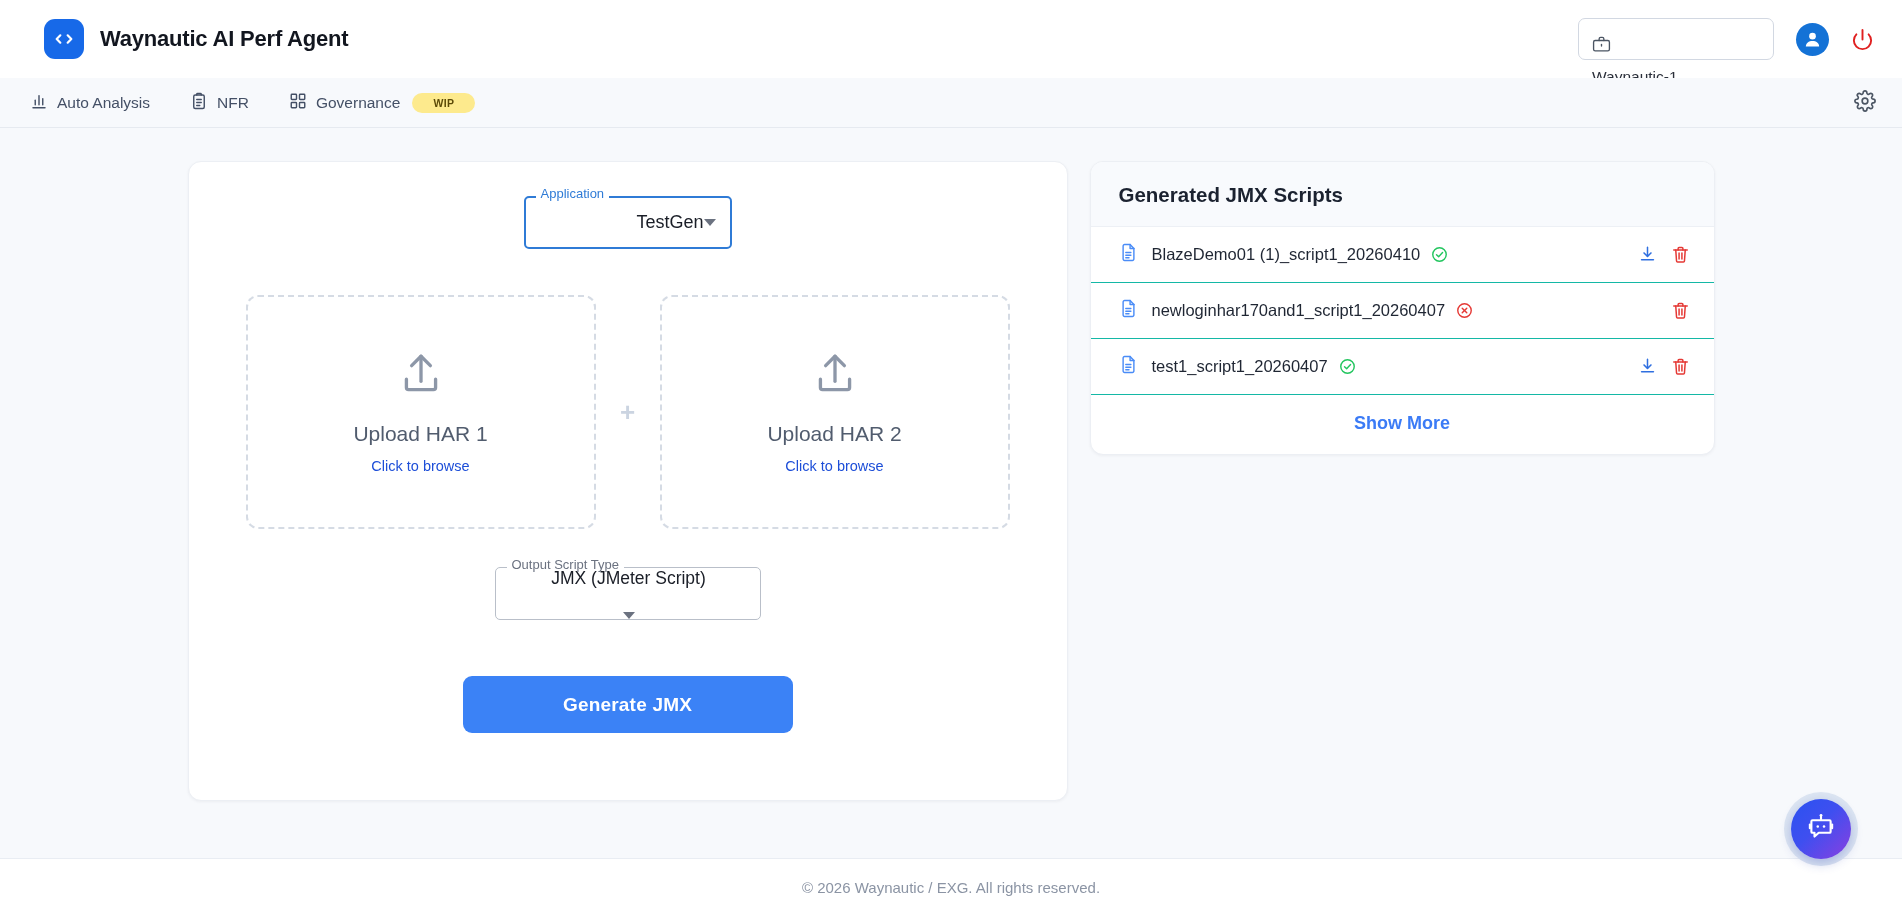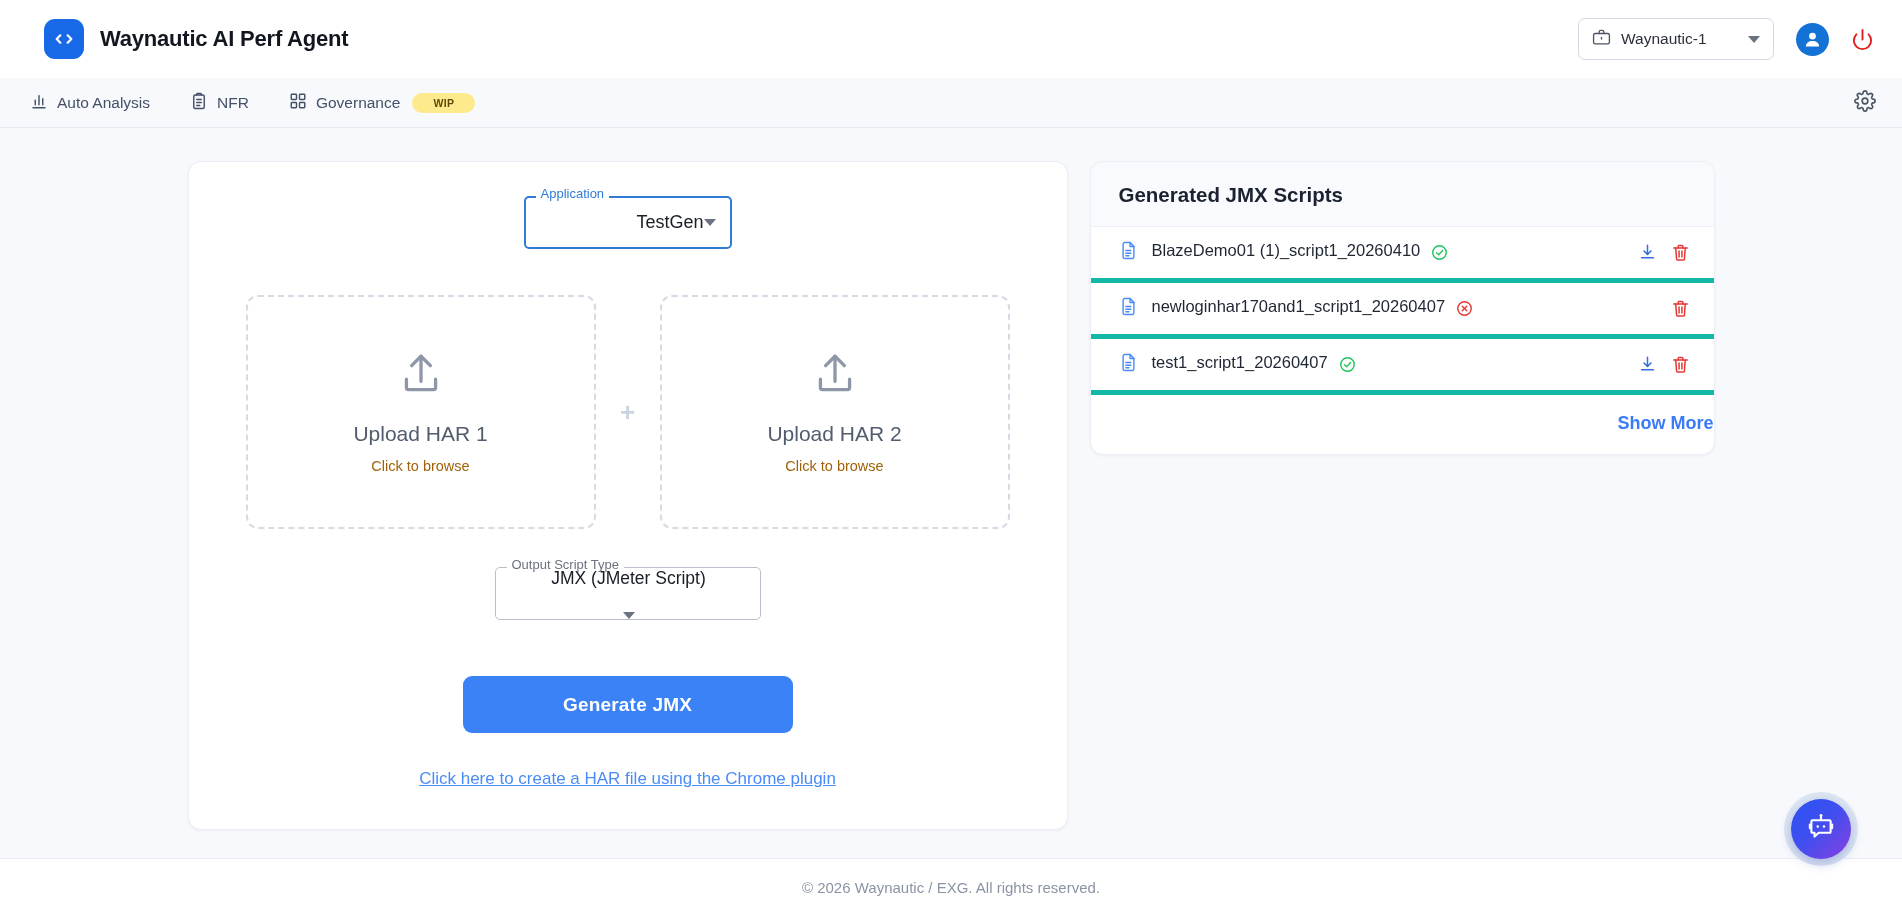--- a/index.html
+++ b/index.html
@@ -20,22 +20,23 @@
   .brand { display: flex; align-items: center; gap: 16px; padding-left: 16px; }
   .brand-logo {
     width: 40px; height: 40px; border-radius: 11px; background: #1769e8;
     display: flex; align-items: center; justify-content: center;
     color: #fff; font-size: 17px; font-weight: bold; letter-spacing: -1px;
   }
   .brand-title { font-size: 22px; font-weight: bold; color: #12161f; letter-spacing: -0.2px; }
   .header-right { margin-left: auto; display: flex; align-items: center; gap: 22px; }
   .workspace-select {
     height: 42px; min-width: 196px; border: 1px solid #d2d8e2; border-radius: 7px;
-    background: #fff; display: flex; align-items: center; gap: 10px; padding: 16px 13px;
+    background: #fff; display: flex; gap: 10px; padding: 16px 13px;
     cursor: pointer;
+    flex-direction: column;
   }
   .workspace-name { font-size: 15.5px; color: #2a2f3a; flex: 1; }
   .avatar {
     width: 33px; height: 33px; border-radius: 50%; background: #1472d6;
     display: flex; align-items: center; justify-content: center;
     cursor: pointer;
   }
   .power-btn { cursor: pointer; display: flex; align-items: center; }
 
   
@@ -94,21 +95,21 @@
   .out-select-wrap { width: 266px; margin-top: 38px; }
 
   
   .upload-row { display: flex; align-items: center; gap: 0; }
   .dropzone {
     width: 350px; height: 234px; border: 2px dashed #d5dbe4; border-radius: 12px;
     display: flex; flex-direction: column; align-items: center; justify-content: center;
     cursor: pointer; background: #fff;
   }
   .dz-title { font-size: 21px; color: #515c6e; margin-top: 18px; }
-  .dz-sub { font-size: 14.5px; color: #a16207; margin-top: 12px; }
+  .dz-sub { font-size: 14.5px; color: #1d4ed8; margin-top: 12px; }
   .plus-sep { width: 64px; text-align: center; color: #cbd4e1; font-size: 26px; font-weight: bold; line-height: 1; }
 
   .generate-btn {
     margin-top: 56px; width: 330px; height: 57px; border: none; border-radius: 9px;
     background: #3b82f6; color: #ffffff; font-size: 19px; font-weight: bold;
     font-family: "Liberation Sans", sans-serif; cursor: default; letter-spacing: .2px;
   }
   .har-link {
     margin-top: 36px; font-size: 17px; color: #4a8cf7; text-decoration: underline; cursor: pointer;
   }
@@ -116,29 +117,29 @@
   
   .right-card {
     width: 625px; background: #ffffff; border: 1px solid #eceff4;
     border-radius: 13px; box-shadow: 0 1px 3px rgba(30,40,60,.05); overflow: hidden;
   }
   .panel-head {
     background: #f8fafd; padding: 21px 28px 19px 28px; border-bottom: 1px solid #edf0f5;
   }
   .panel-title { font-size: 20.5px; font-weight: bold; color: #1b2230; }
   .script-row {
-    display: flex; padding: 14px 24px 14px 28px;
-    border-bottom: 5px solid #14b8a6; min-height: 56px;
+    display: flex; align-items: center; padding: 14px 24px 14px 28px;
+    border-bottom: 1px solid #14b8a6; min-height: 56px;
   }
   .script-name { font-size: 16.5px; color: #1f2633; margin-left: 14px; }
   .status-ico { margin-left: 11px; display: flex; align-items: center; }
   .row-actions { margin-left: auto; display: flex; align-items: center; gap: 14px; }
   .icon-btn { cursor: pointer; display: flex; align-items: center; }
   .show-more {
-    text-align: right; padding: 18px 0 20px 0; color: #3b7bf6;
+    text-align: center; padding: 18px 0 20px 0; color: #3b7bf6;
     font-size: 18px; font-weight: bold; cursor: pointer;
   }
 
   
   .footer {
     height: 58px; background: #ffffff; border-top: 1px solid #e9edf3;
     display: flex; align-items: center; justify-content: center;
     color: #8b94a4; font-size: 15px; flex: 0 0 58px;
   }
 
@@ -295,21 +296,20 @@
       <div class="mui-field out-select-wrap">
         <div class="mui-select idle">
           <span class="mui-value idle">JMX (JMeter Script)</span>
           <span class="caret"></span>
         </div>
         <span class="mui-label idle">Output Script Type</span>
       </div>
 
       <button class="generate-btn">Generate JMX</button>
 
-      <a class="har-link">Click here to create a HAR file using the Chrome plugin</a>
     </div>
 
     <div class="right-card">
       <div class="panel-head">
         <div class="panel-title">Generated JMX Scripts</div>
       </div>
 
       <div class="script-row">
         <span>
           <svg width="19" height="19" viewBox="0 0 24 24" fill="none" stroke="#4a8cf7" stroke-width="1.8" stroke-linecap="round" stroke-linejoin="round">

